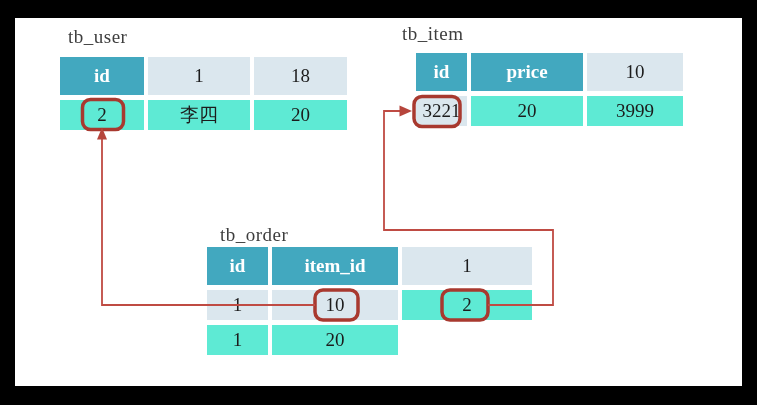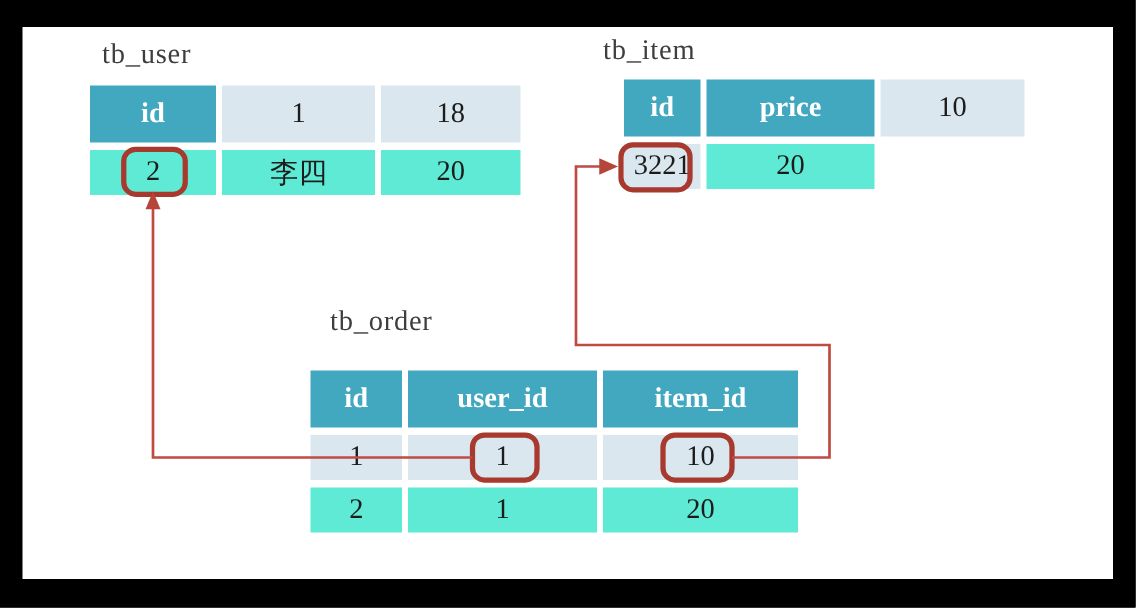--- a/index.html
+++ b/index.html
@@ -39,26 +39,26 @@
     <div class="cell r2">20</div>
   </div>
 
   <div class="tbl-title" style="left:402px;top:24px">tb_item</div>
   <div class="grid" style="left:416px;top:53px;grid-template-columns:51px 112px 96px;grid-template-rows:38px 30px 30px">
     <div class="cell th">id</div>
     <div class="cell th">price</div>
     <div class="cell r1">10</div>
     <div class="cell r1">3221</div>
     <div class="cell r2">20</div>
+    <div class="cell r2">3999</div>
   </div>
 
-  <div class="tbl-title" style="left:220px;top:205px">tb_order</div>
+  <div class="tbl-title" style="left:220px;top:225px">tb_order</div>
   <div class="grid" style="left:207px;top:247px;grid-template-columns:61px 126px 130px;grid-template-rows:38px 30px 30px">
     <div class="cell th">id</div>
-    <div class="cell th">user_id</div>
     <div class="cell th">item_id</div>
     <div class="cell r1">1</div>
     <div class="cell r1">1</div>
     <div class="cell r1">10</div>
     <div class="cell r2">2</div>
     <div class="cell r2">1</div>
     <div class="cell r2">20</div>
   </div>
 
   <svg class="overlay" width="757" height="405" viewBox="0 0 757 405">

